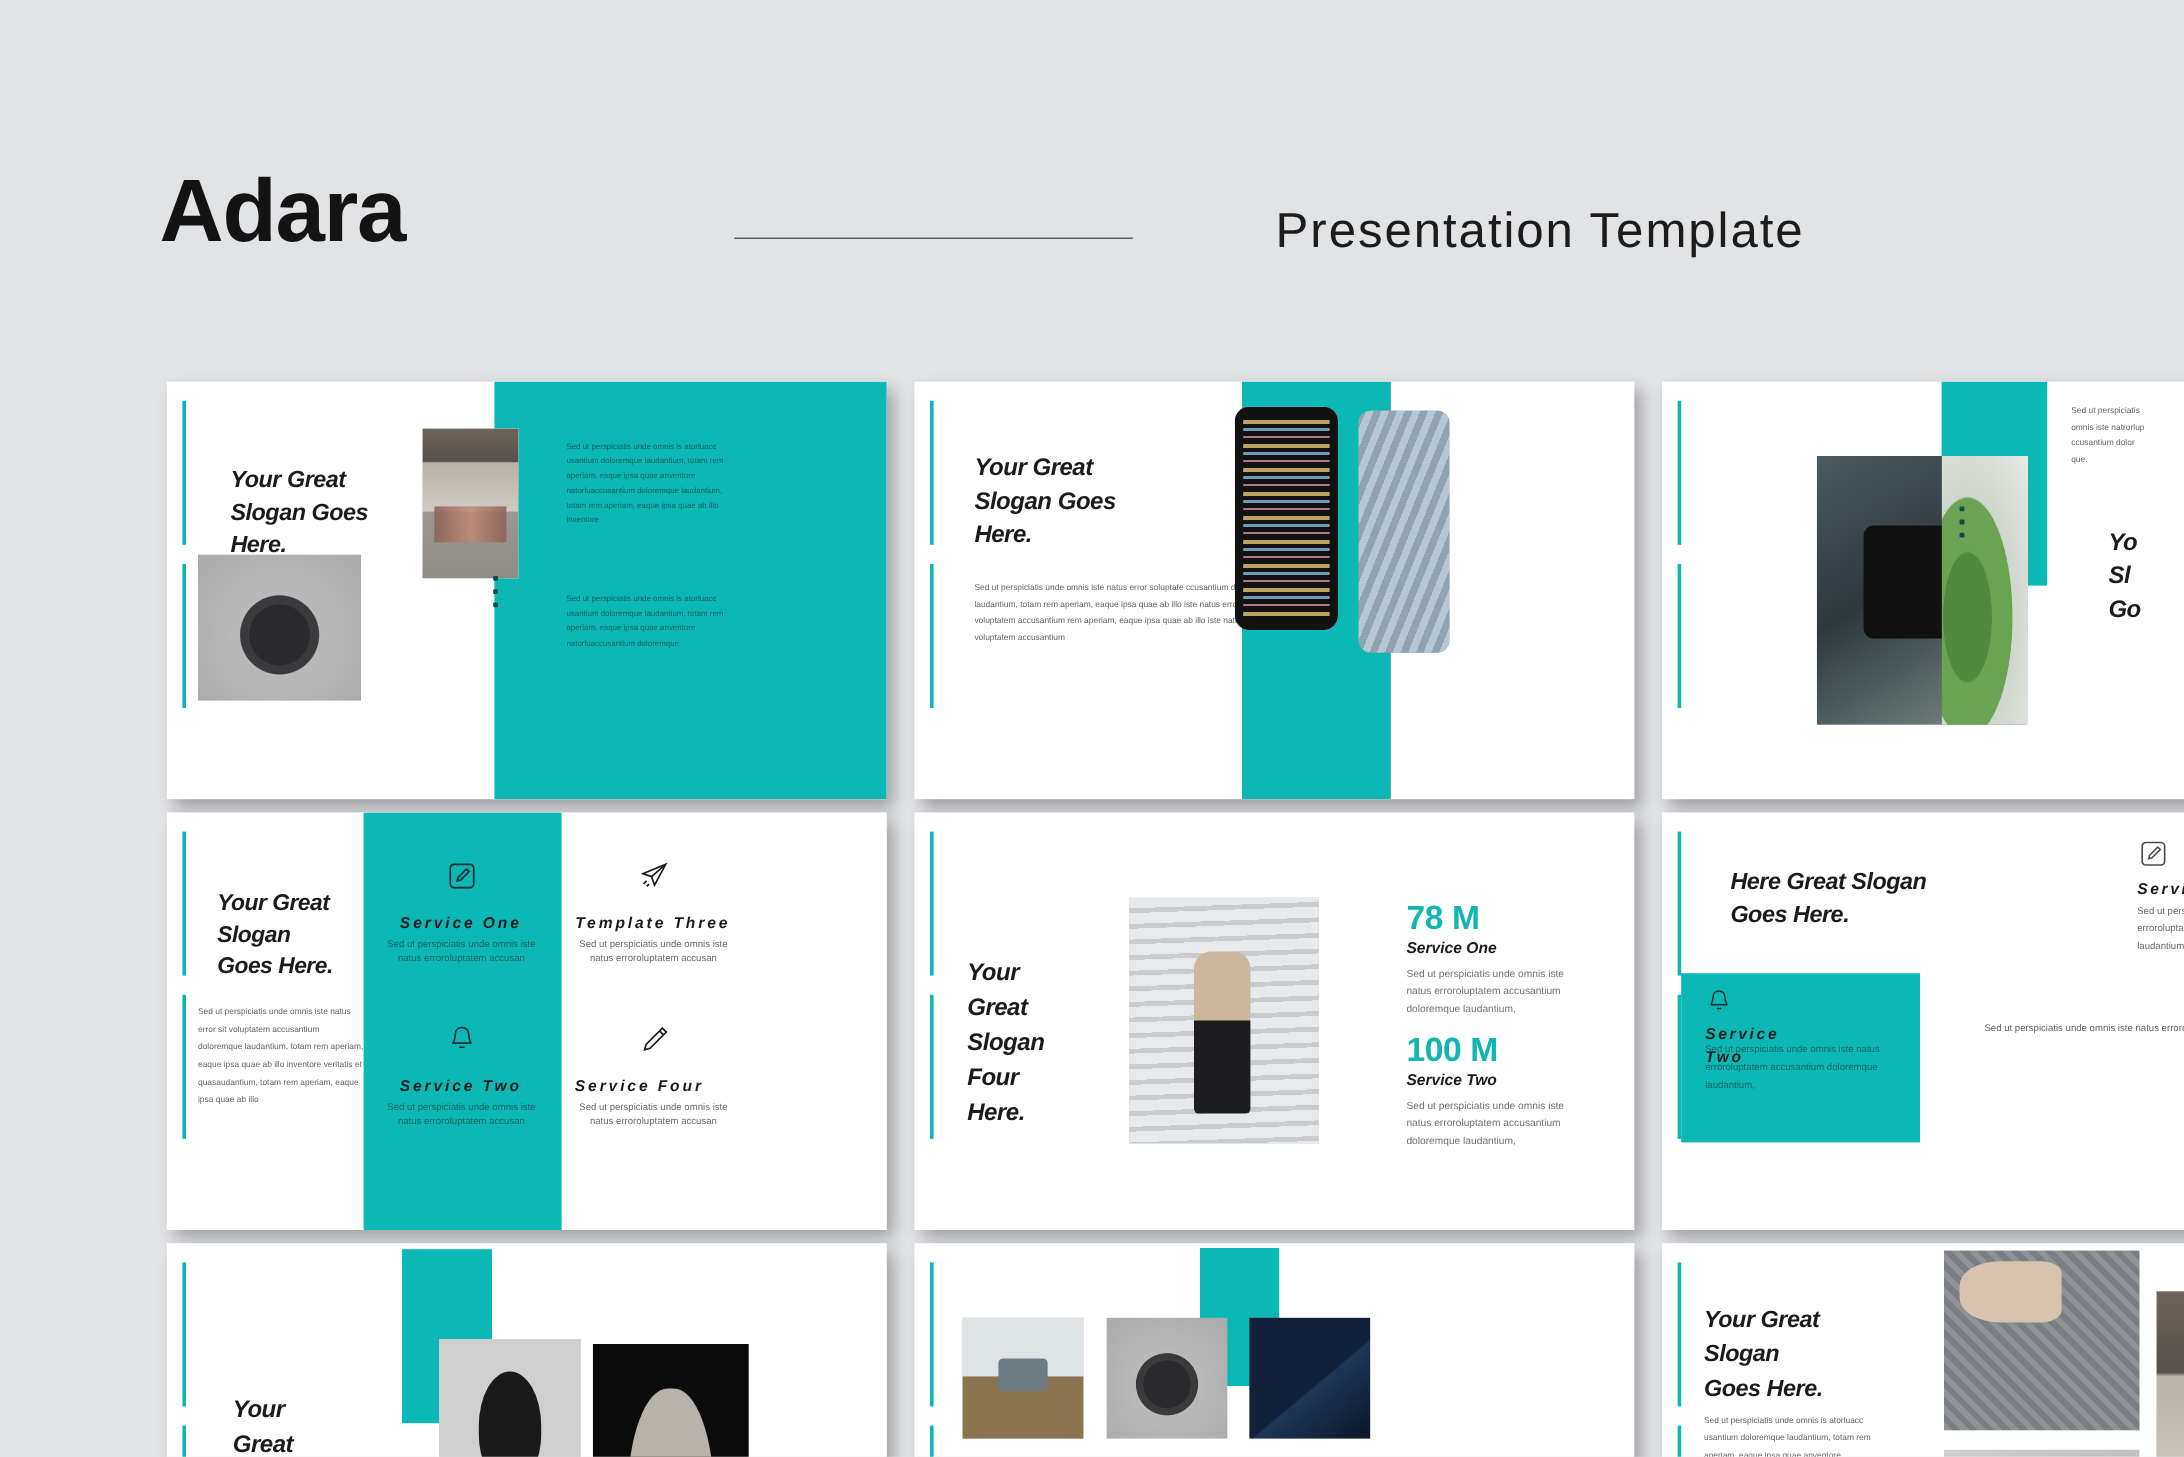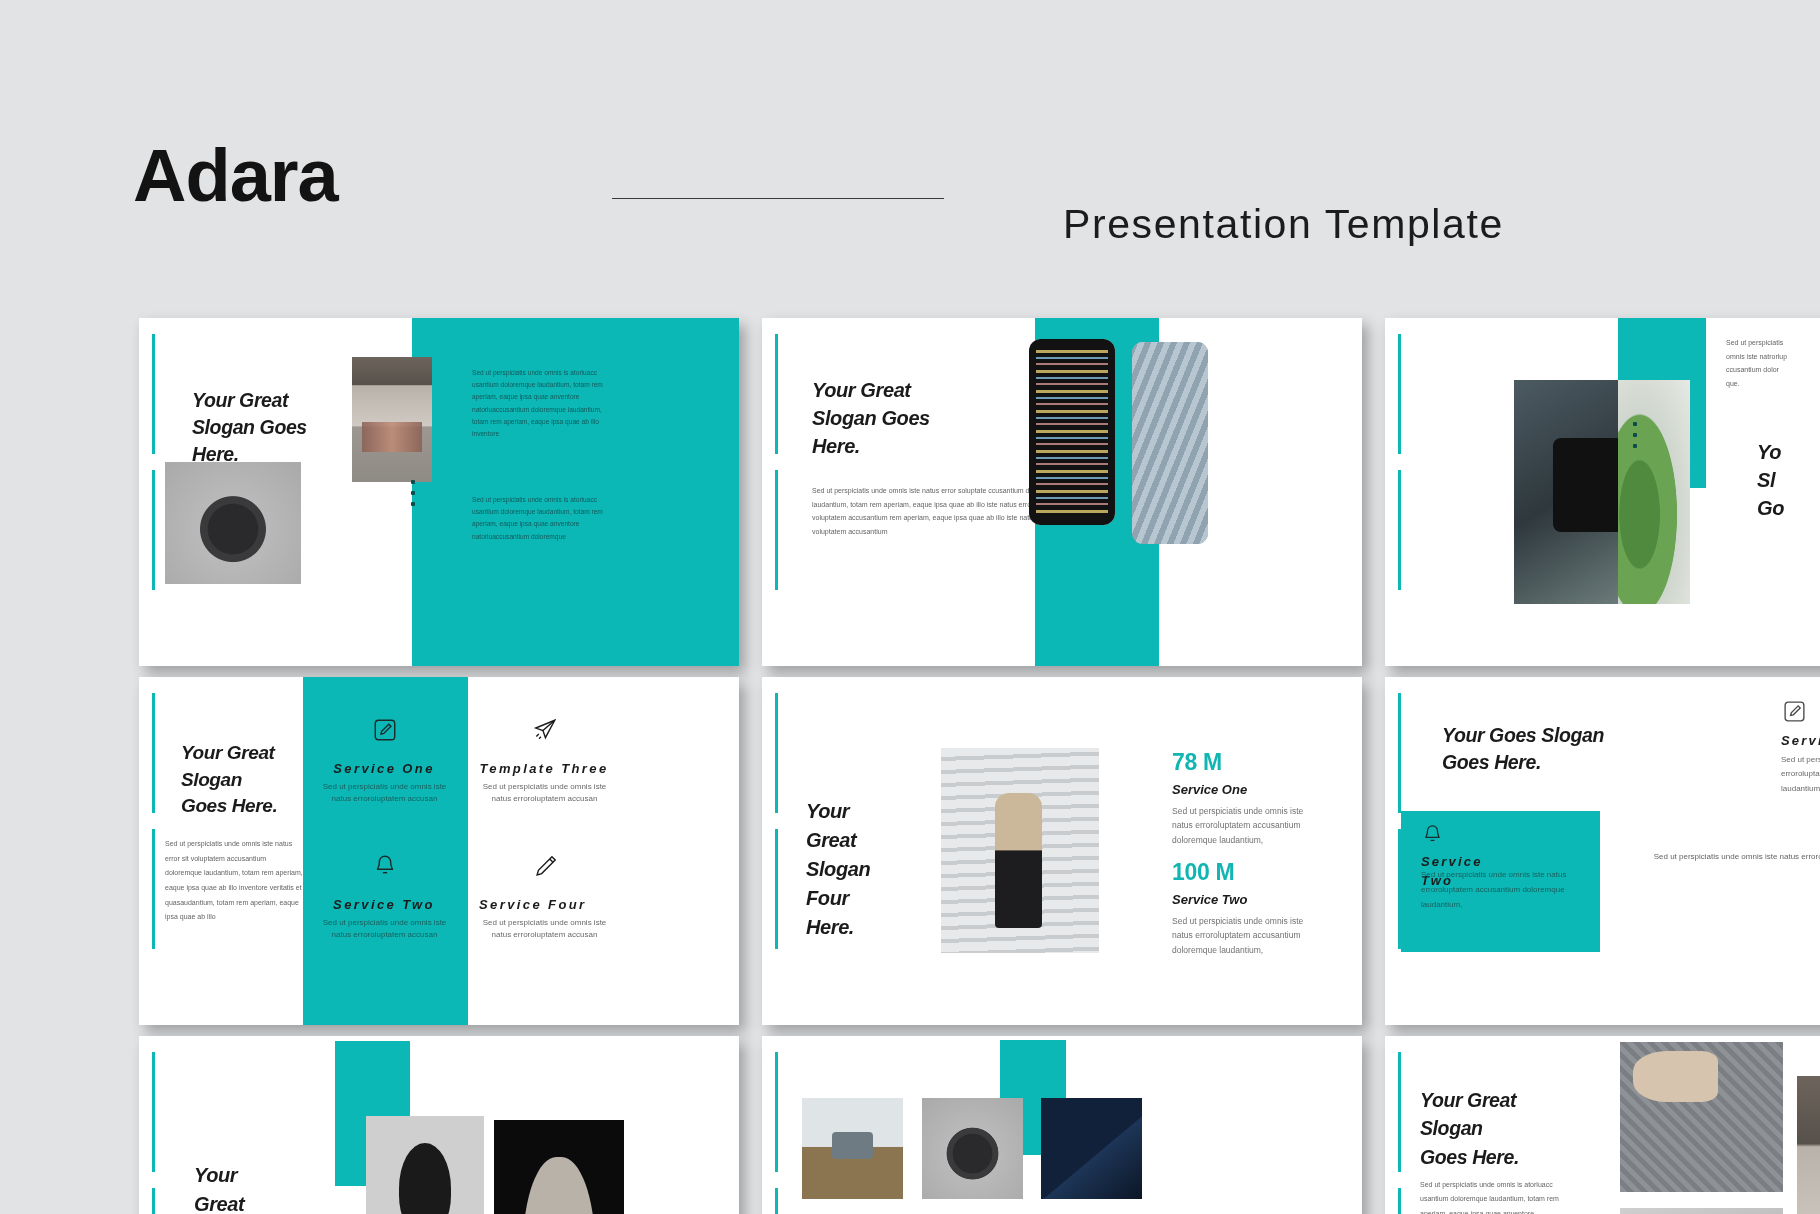--- a/index.html
+++ b/index.html
@@ -18,21 +18,21 @@
     font-size: 74px; font-weight: 700; letter-spacing: -1px;
     color: #131313; line-height: 1;
   }
   .hdr-rule {
     position: absolute; left: 612px; top: 198px;
     width: 332px; height: 1px; background: #3a3a3a;
   }
   .hdr-title {
     position: absolute; left: 1063px; top: 172px;
     font-size: 41px; font-weight: 400; letter-spacing: 1.6px;
-    color: #1c1c1c; line-height: 1; margin-top: 32px;
+    color: #1c1c1c; line-height: 1;
   }
 
   
   .grid { position: absolute; left: 0; top: 0; width: 1820px; height: 1214px; }
   .slide {
     position: absolute; background: #ffffff; overflow: hidden;
     box-shadow: 6px 7px 13px rgba(0,0,0,0.30);
   }
   .r1 { top: 318px; height: 348px; }
   .r2 { top: 677px; height: 348px; }
@@ -61,21 +61,21 @@
 
   .svc-title {
     position: absolute; font-style: italic; font-weight: 700;
     color: #1b1b1b; letter-spacing: 2.4px; font-size: 13px;
   }
   .svc-desc { position: absolute; color: #6a6a6a; font-size: 8px; line-height: 1.55; text-align: center; }
   .svc-desc.on-teal { color: #17625f; }
   .icon-wrap { position: absolute; }
   .icon-wrap svg { display: block; }
 
-  .stat-num { position: absolute; color: #11b5b2; font-weight: 700; font-size: 23px; letter-spacing: -0.3px; }
+  .stat-num { position: absolute; color: #11b5b2; font-weight: 700; font-size: 28px; letter-spacing: -0.3px; }
   .stat-label { position: absolute; color: #1b1b1b; font-weight: 700; font-style: italic; font-size: 13px; }
   .stat-desc { position: absolute; color: #717171; font-size: 8.5px; line-height: 1.7; }
 
   
   .ph { width: 100%; height: 100%; }
   .ph-office {
     background:
       linear-gradient(180deg, #6d645c 0%, #57514b 22%, #b9b2aa 23%, #cfcac3 55%, #9c9891 56%, #8e8a84 100%);
     position: relative;
   }
@@ -321,21 +321,21 @@
       <div class="stat-num" style="left:410px;top:182px;">100 M</div>
       <div class="stat-label" style="left:410px;top:215px;">Service Two</div>
       <div class="stat-desc" style="left:410px;top:237px;width:145px;">Sed ut perspiciatis unde omnis iste natus erroroluptatem accusantium doloremque laudantium,</div>
     </div>
 
     <div class="slide r2 c3">
       <div class="accent-bar" style="left:13px;top:16px;height:120px;"></div>
       <div class="accent-bar" style="left:13px;top:152px;height:120px;"></div>
 
       <div class="slogan" style="left:57px;top:25px;width:250px;font-size:19.5px;line-height:1.4;">
-        <div>Your Goes Slogan</div>
+        <div>Here Great Slogan</div>
         <div>Goes Here.</div>
       </div>
 
       <div class="icon-wrap" style="left:397px;top:22px;">
         <svg width="25" height="25" viewBox="0 0 24 24" fill="none" stroke="#4a4a4a" stroke-width="1.3">
           <rect x="3" y="3" width="18" height="18" rx="3"></rect>
           <path d="M15.5 6.6l2 2-6.6 6.6-2.6.6.6-2.6z"></path>
         </svg>
       </div>
       <div class="svc-title" style="left:396px;top:56px;width:180px;letter-spacing:2.2px;">Service</div>

